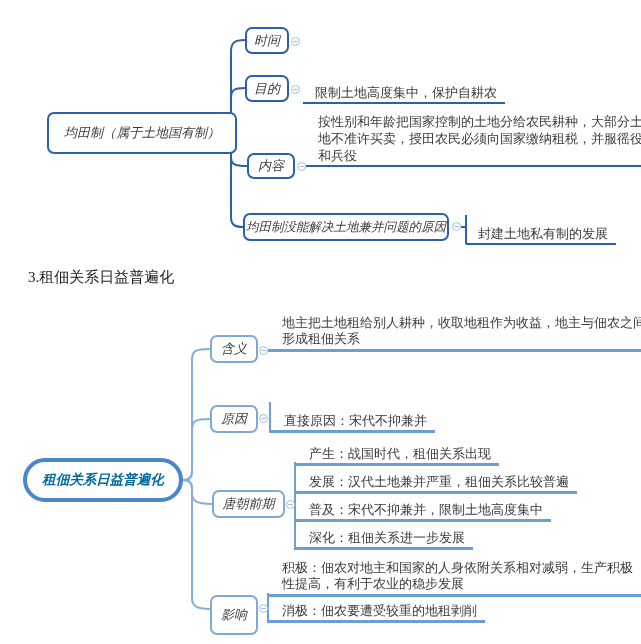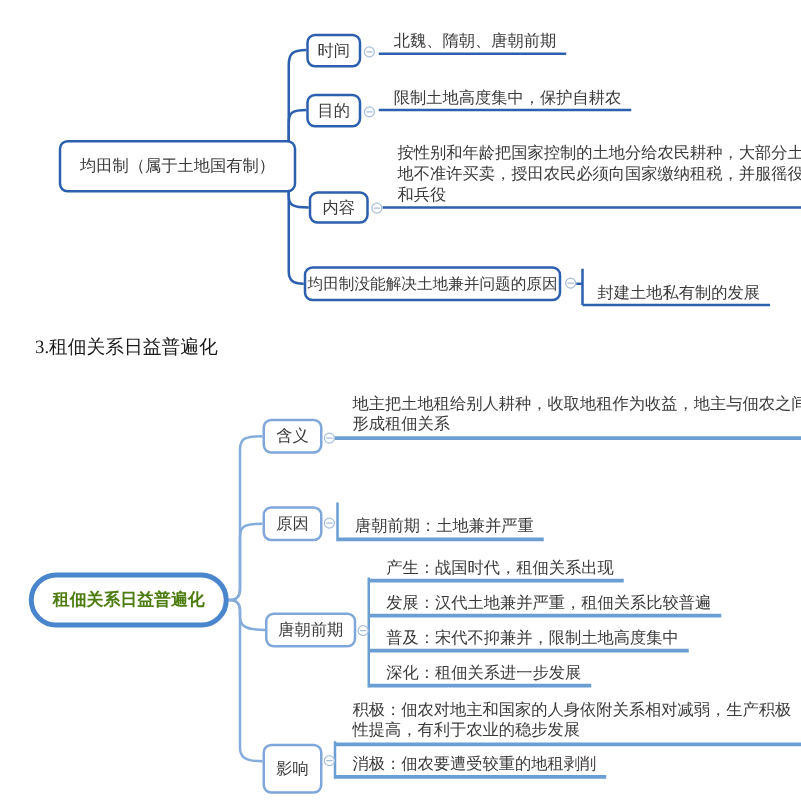--- a/index.html
+++ b/index.html
@@ -3,26 +3,26 @@
 <meta charset="utf-8">
 <style>
   html,body{margin:0;padding:0;background:#ffffff;}
   #canvas{position:relative;width:641px;height:644px;background:#fff;overflow:hidden;
           font-family:"Liberation Sans","DejaVu Sans",sans-serif;color:#3a3a3a;}
   svg.lines{position:absolute;left:0;top:0;z-index:1;}
 
   
   .tnode{position:absolute;z-index:3;box-sizing:border-box;background:#fff;
          display:flex;align-items:center;justify-content:center;
-         border-radius:7px;font-size:13px;color:#3a3a3a;white-space:nowrap;}
+         border-radius:7px;font-size:13px;color:#3a3a3a;white-space:nowrap;font-style:italic;}
   .m1{border:2px solid #2c60ae;}
   .m2{border:2px solid #7fa7da;}
   .root1{font-size:13px;}
   .root2{border:4px solid #4a86cc;border-radius:22px;font-weight:bold;
-         color:#4d7c0f;font-size:13.5px;}
+         color:#0369a1;font-size:13.5px;}
   .small{font-size:12.5px;}
 
   
   .child{position:absolute;z-index:2;font-size:13px;line-height:14px;color:#3a3a3a;
          white-space:nowrap;padding:0 8px 2px 12px;}
   .c1{border-bottom:2px solid #2c60ae;}
   .c2{border-bottom:3px solid #6b9fd4;padding-left:14px;}
   .wrap{white-space:normal;line-height:16px;}
 
   
@@ -57,25 +57,24 @@
       <path d="M183,480 C190,480 192,477 192,472 L192,430 C192,421 195,419 210,419"></path>
       <path d="M183,480 C190,480 192,483 192,488 L192,493 C192,500 195,504 212,504"></path>
       <path d="M183,480 C190,480 192,483 192,490 L192,598 C192,605 195,609 210,609"></path>
     </g>
   </svg>
 
   <div class="tnode m1 root1" style="left:27px;top:112px;width:190px;height:42px;margin-left:20px;">均田制（属于土地国有制）</div>
 
   <div class="tnode m1" style="left:245px;top:27px;width:44px;height:27px;">时间</div>
   <span class="toggle" style="left:291px;top:37px;"></span>
-  <div class="child c1" style="left:303px;top:26px;">北魏、隋朝、唐朝前期</div>
 
   <div class="tnode m1" style="left:245px;top:75px;width:44px;height:27px;">目的</div>
   <span class="toggle" style="left:291px;top:85px;"></span>
-  <div class="child c1" style="left:303px;top:71px;">限制土地高度集中，保护自耕农</div>
+  <div class="child c1" style="left:303px;top:86px;">限制土地高度集中，保护自耕农</div>
 
   <div class="tnode m1" style="left:247px;top:153px;width:48px;height:26px;">内容</div>
   <span class="toggle" style="left:297px;top:162px;"></span>
   <div class="child c1 wrap" style="left:306px;top:113px;width:336px;line-height:17px;padding-bottom:1px;">按性别和年龄把国家控制的土地分给农民耕种，大部分土地不准许买卖，授田农民必须向国家缴纳租税，并服徭役和兵役</div>
 
   <div class="tnode m1 small" style="left:243px;top:213px;width:206px;height:28px;">均田制没能解决土地兼并问题的原因</div>
   <span class="toggle" style="left:452px;top:222px;"></span>
   <div class="vln v1" style="left:465px;top:215px;height:29px;"></div>
   <div class="child c1" style="left:466px;top:199px;margin-top:28px;">封建土地私有制的发展</div>
 
@@ -83,21 +82,21 @@
 
   <div class="tnode root2" style="left:23px;top:458px;width:160px;height:44px;">租佃关系日益普遍化</div>
 
   <div class="tnode m2" style="left:210px;top:335px;width:48px;height:28px;">含义</div>
   <span class="toggle" style="left:259px;top:346px;"></span>
   <div class="child c2 wrap" style="left:268px;top:315px;width:372px;">地主把土地租给别人耕种，收取地租作为收益，地主与佃农之间形成租佃关系</div>
 
   <div class="tnode m2" style="left:210px;top:405px;width:48px;height:28px;">原因</div>
   <span class="toggle" style="left:259px;top:414px;"></span>
   <div class="vln v2" style="left:269px;top:402px;height:31px;"></div>
-  <div class="child c2" style="left:270px;top:414px;">唐朝前期：土地兼并严重</div>
+  <div class="child c2" style="left:270px;top:414px;">直接原因：宋代不抑兼并</div>
 
   <div class="tnode m2" style="left:212px;top:490px;width:73px;height:28px;">唐朝前期</div>
   <span class="toggle" style="left:286px;top:500px;"></span>
   <div class="vln v2" style="left:294px;top:462px;height:88px;"></div>
   <div class="child c2" style="left:295px;top:447px;">产生：战国时代，租佃关系出现</div>
   <div class="child c2" style="left:295px;top:475px;">发展：汉代土地兼并严重，租佃关系比较普遍</div>
   <div class="child c2" style="left:295px;top:503px;">普及：宋代不抑兼并，限制土地高度集中</div>
   <div class="child c2" style="left:295px;top:531px;">深化：租佃关系进一步发展</div>
 
   <div class="tnode m2" style="left:210px;top:595px;width:48px;height:40px;">影响</div>

